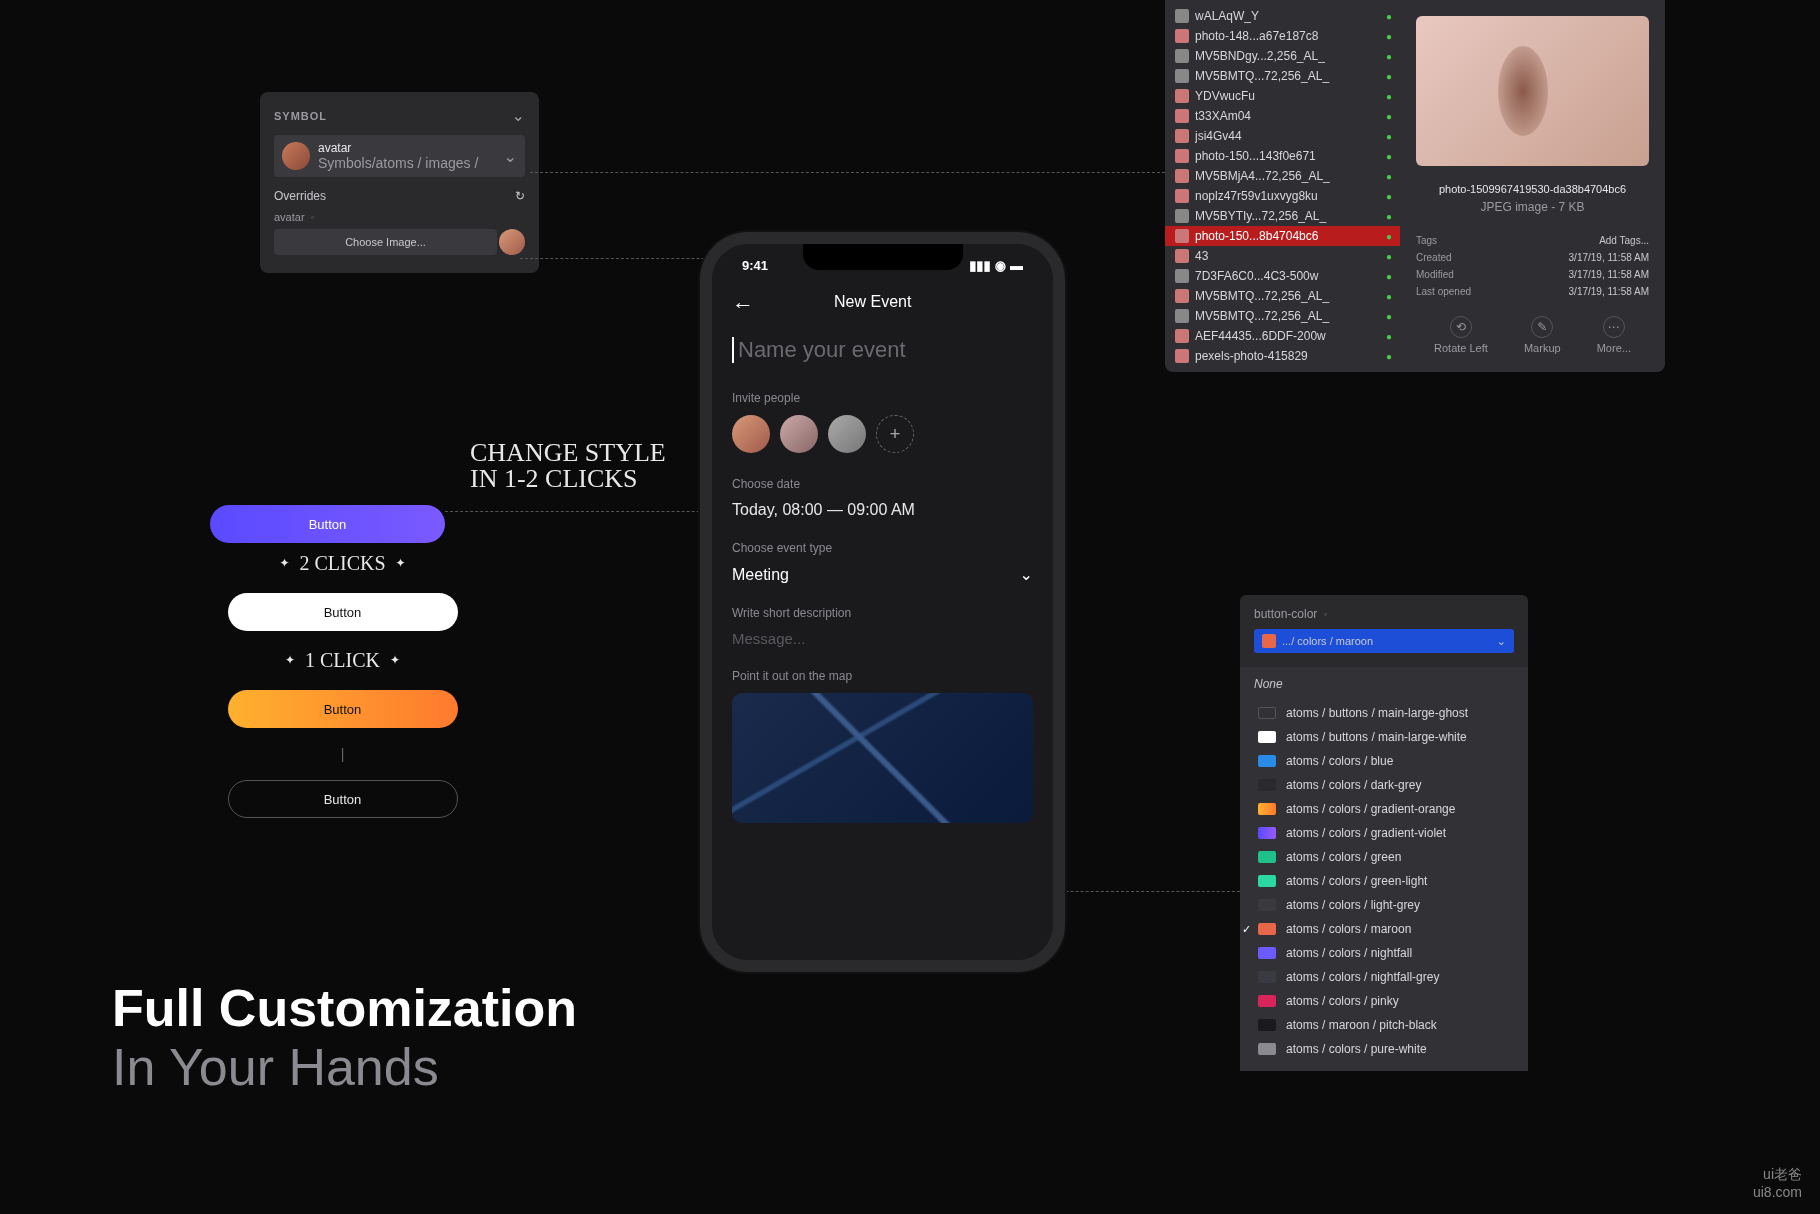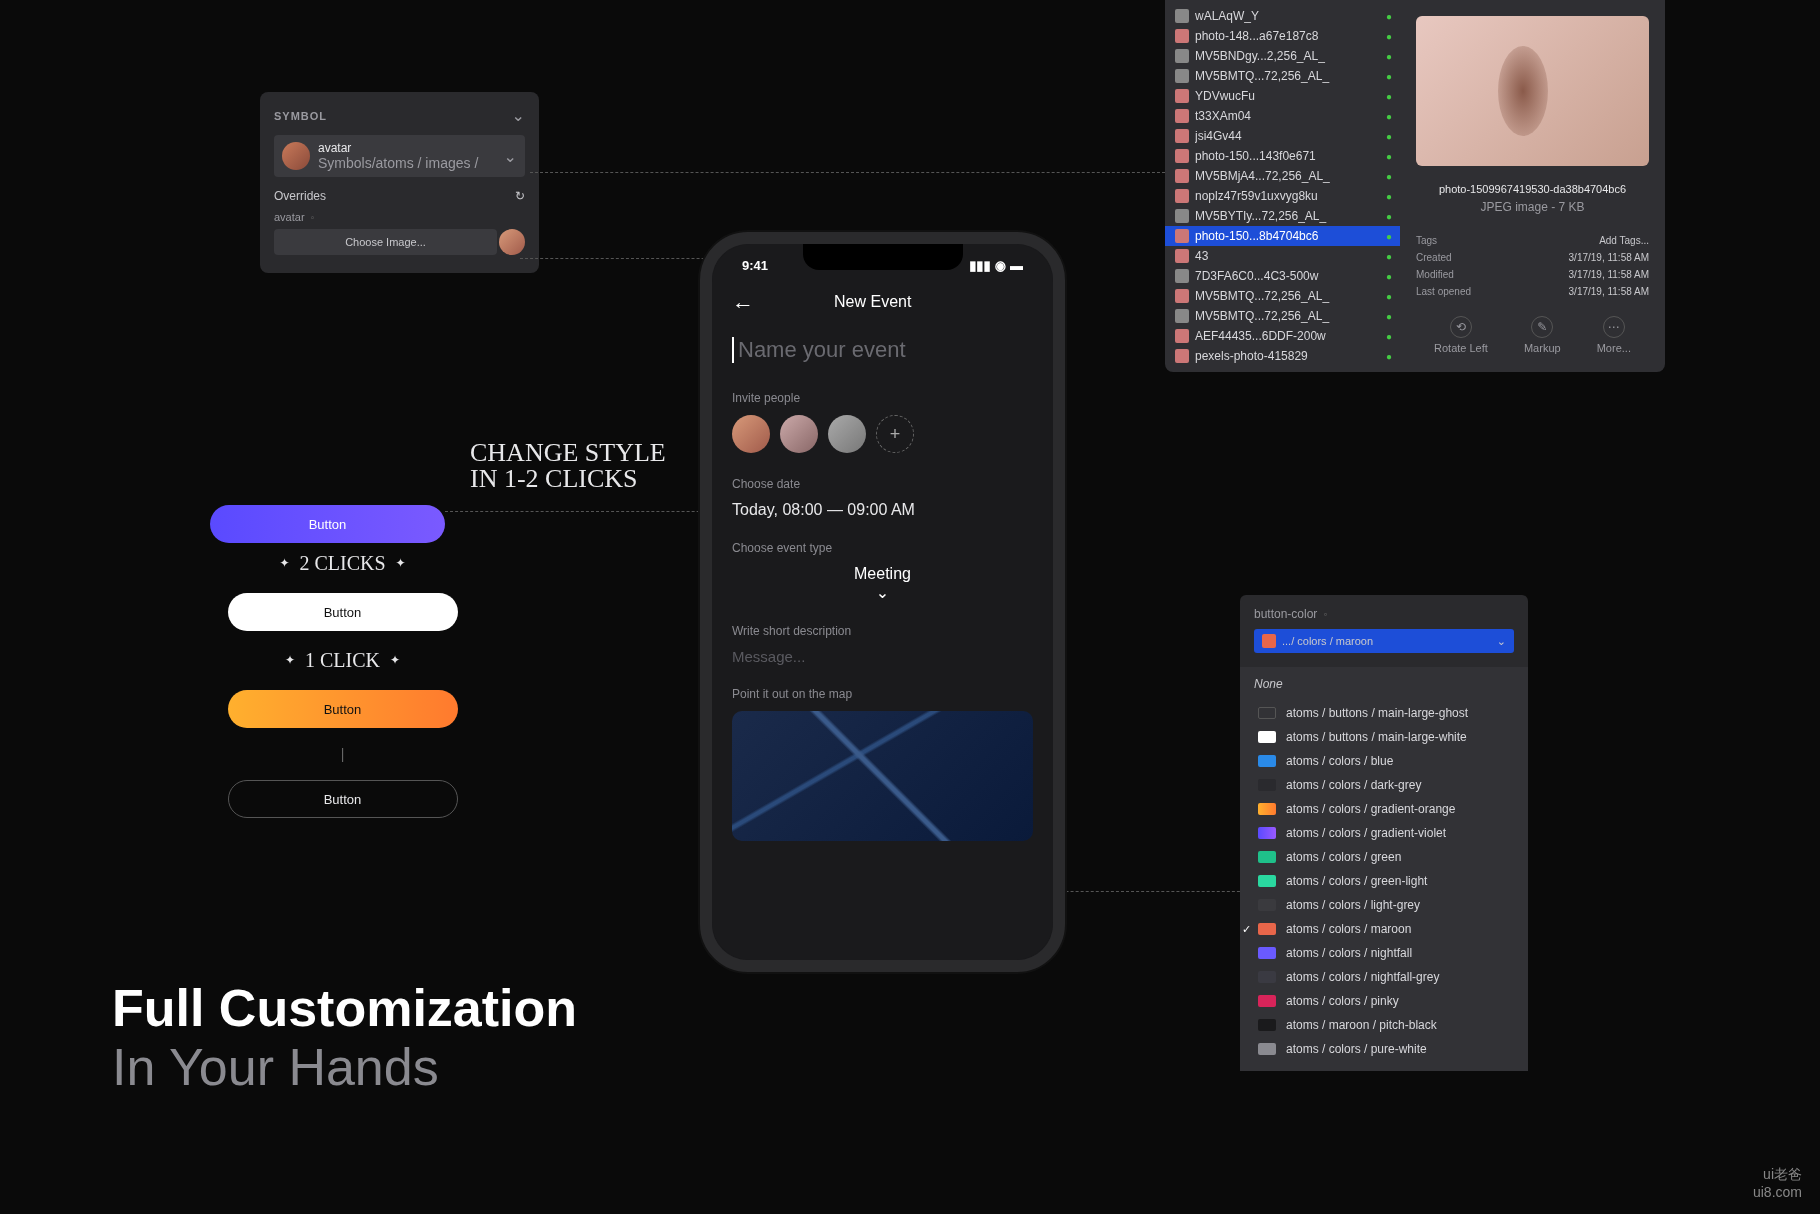--- a/index.html
+++ b/index.html
@@ -54,33 +54,33 @@
 .nav-title { font-size: 16px; font-weight: 500; }
 .ev-name { font-size: 22px; color: #6a6a70; border-left: 2px solid #fff; padding-left: 4px; margin-bottom: 28px; }
 .sec-label { font-size: 12px; color: #8a8a90; margin-bottom: 10px; }
 .av-group { display: flex; gap: 10px; margin-bottom: 24px; align-items: center; }
 .av-circ { width: 38px; height: 38px; border-radius: 50%; }
 .av1 { background: linear-gradient(135deg,#d89a7a,#a05a4a); }
 .av2 { background: linear-gradient(135deg,#caa,#866); }
 .av3 { background: linear-gradient(135deg,#aaa,#777); }
 .av-add { border: 1px dashed #666; display: flex; align-items: center; justify-content: center; color: #aaa; font-size: 18px; }
 .date-val, .type-val { font-size: 16px; color: #e8e8ea; margin-bottom: 22px; }
-.type-row { display: flex; justify-content: space-between; align-items: center; margin-bottom: 22px; flex-direction: column; }
+.type-row { display: flex; justify-content: space-between; align-items: center; margin-bottom: 22px; }
 .msg-ph { font-size: 15px; color: #5a5a60; margin-bottom: 22px; }
 .map { height: 130px; background: linear-gradient(135deg,#1a2a4a,#0a1a3a); border-radius: 10px; margin-bottom: 16px; position: relative; overflow: hidden; }
 .map::before { content:""; position:absolute; inset:0; background:
   linear-gradient(45deg, transparent 48%, #3a5a8a 49%, #3a5a8a 50%, transparent 51%),
   linear-gradient(-30deg, transparent 60%, #2a4a7a 61%, #2a4a7a 62%, transparent 63%); }
 .save-btn { background: linear-gradient(90deg,#5a4aff,#7a5aff); color: #fff; text-align: center; padding: 14px; border-radius: 999px; font-size: 15px; margin-top: 6px; }
 
 
 .finder { position: absolute; left: 1165px; top: 0; width: 500px; background: #2f2f33; border-radius: 0 0 8px 8px; display: flex; }
 .file-list { width: 235px; padding: 6px 0; font-size: 12px; }
 .f-row { display: flex; align-items: center; padding: 3px 10px; gap: 6px; color: #d8d8dc; position: relative; }
-.f-row.sel { background: #1d4ed8; color: #fff; }
+.f-row.sel { background: #b91c1c; color: #fff; }
 .f-ico { width: 14px; height: 14px; border-radius: 2px; flex-shrink: 0; }
 .f-ico.img { background: #c77; }
 .f-ico.txt { background: #888; }
 .f-chk { position: absolute; right: 8px; color: #4c4; font-size: 10px; }
 .preview { flex: 1; padding: 16px; text-align: center; }
 .prev-img { width: 100%; height: 150px; background: linear-gradient(135deg,#e8c8c0,#c8a090); border-radius: 6px; margin-bottom: 16px; position: relative; }
 .prev-img::after { content:""; position:absolute; left:35%; top:20%; width:50px; height:90px; background:radial-gradient(ellipse,#8a5a4a,transparent); border-radius:50%;}
 .prev-name { font-size: 11px; color: #e8e8ea; margin-bottom: 4px; line-height: 1.3; }
 .prev-sub { font-size: 12px; color: #9a9aa0; margin-bottom: 18px; }
 .meta { font-size: 10px; color: #9a9aa0; }

